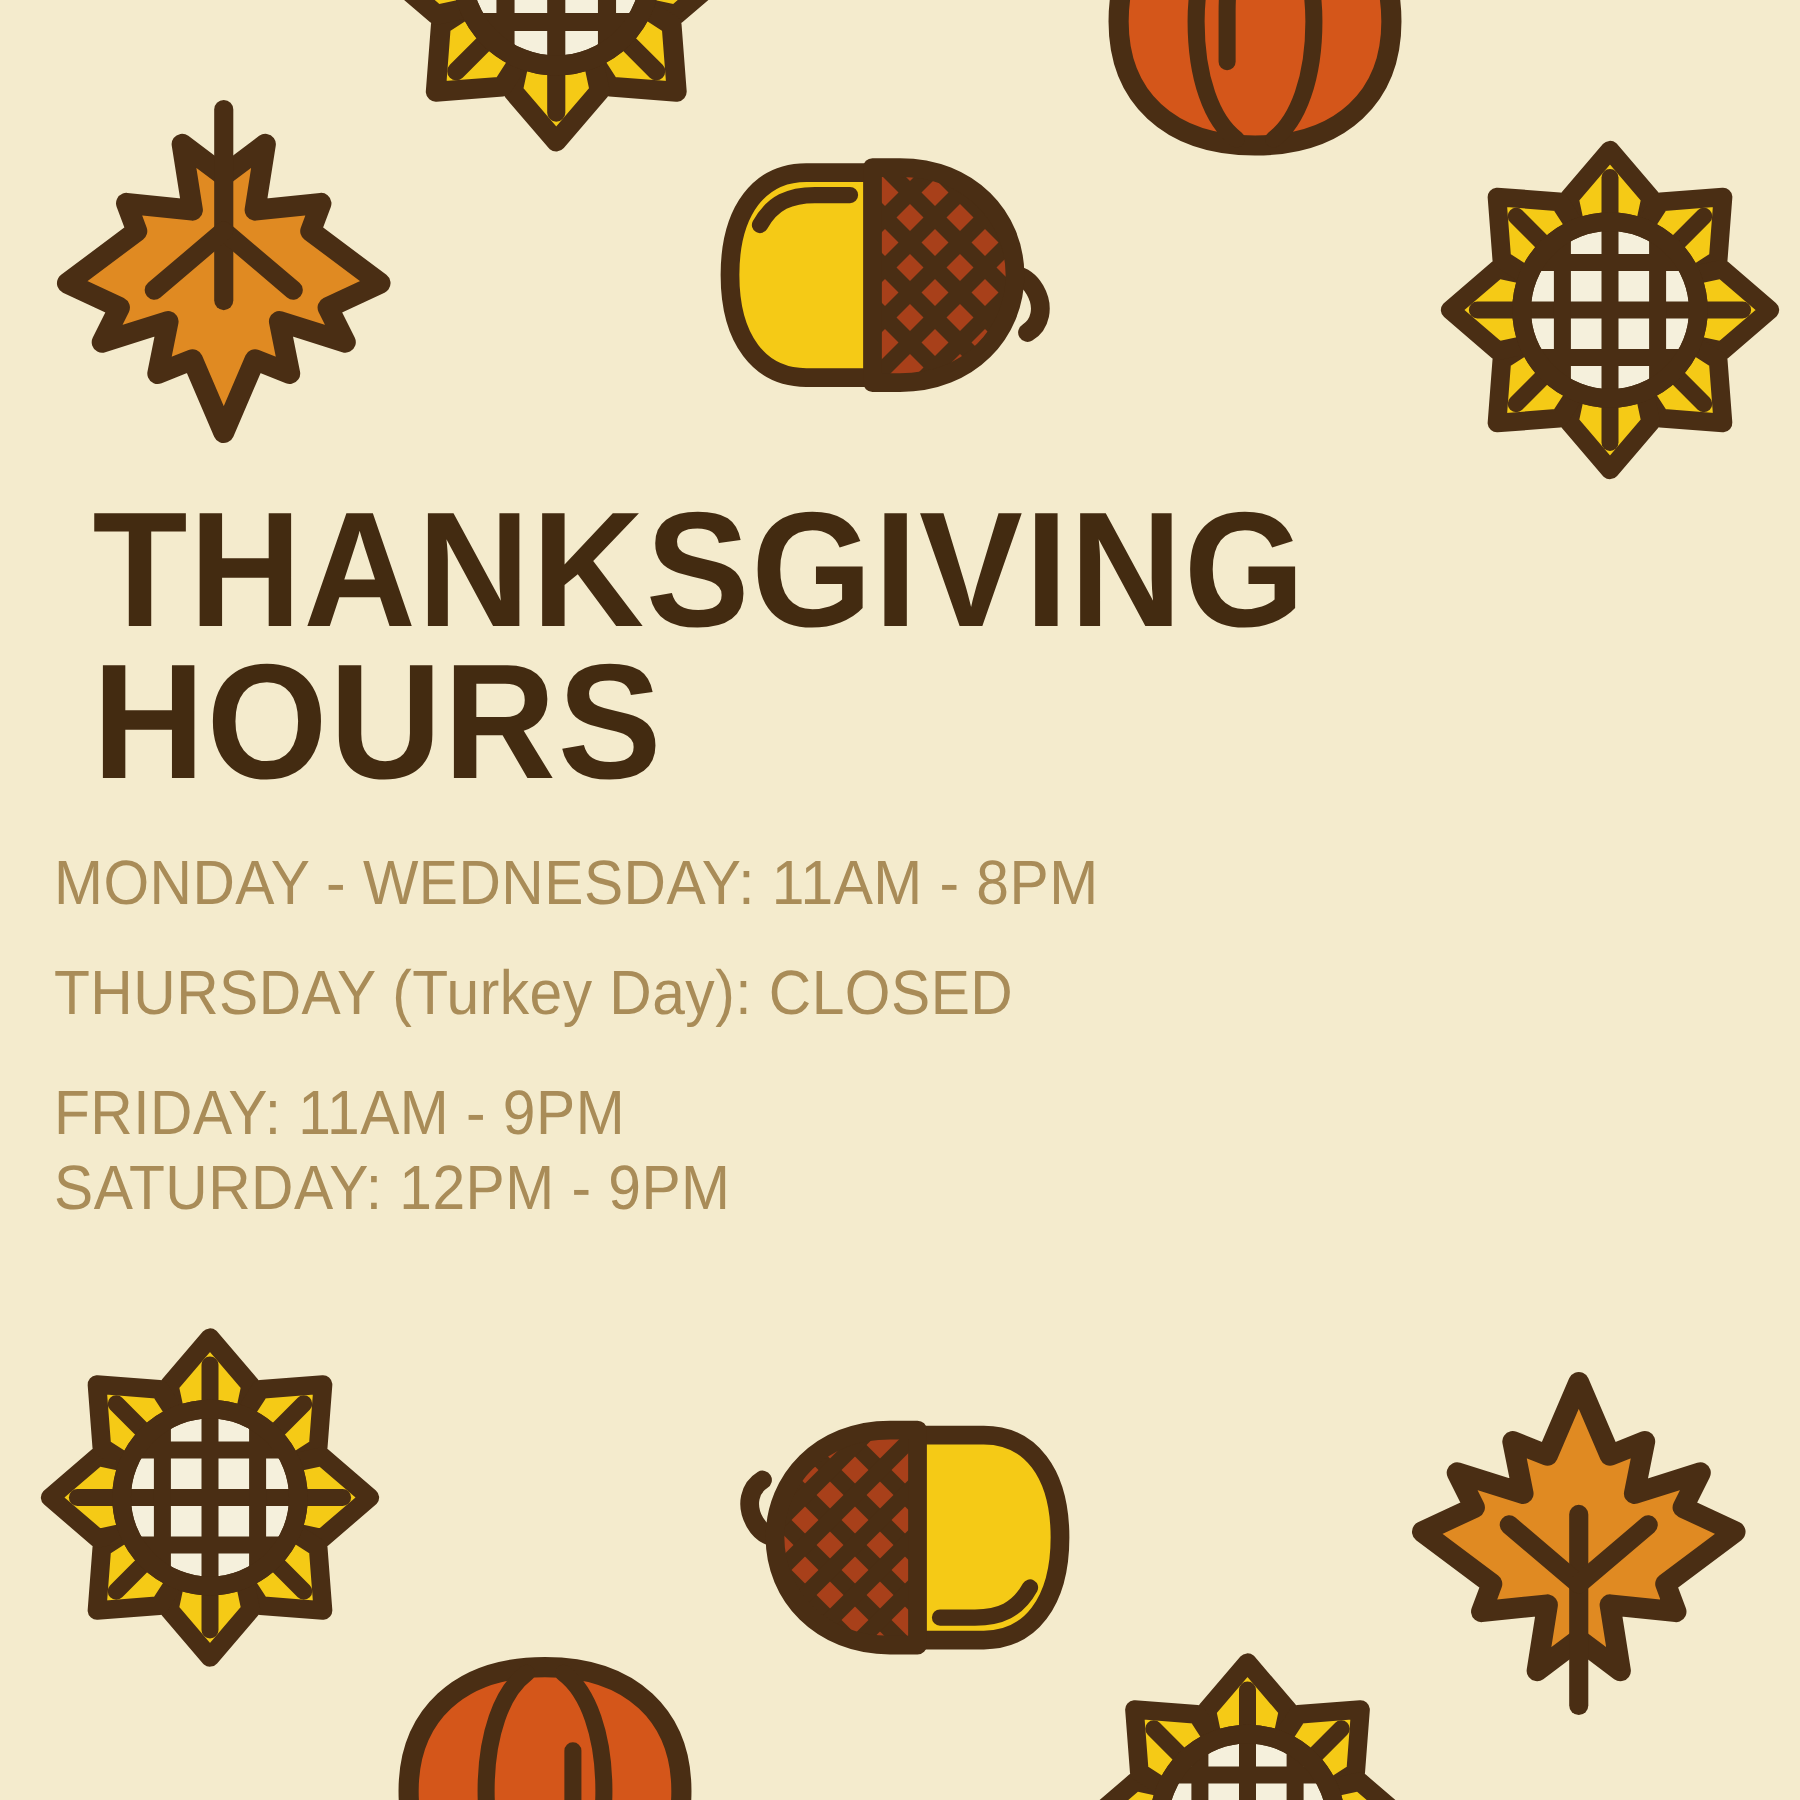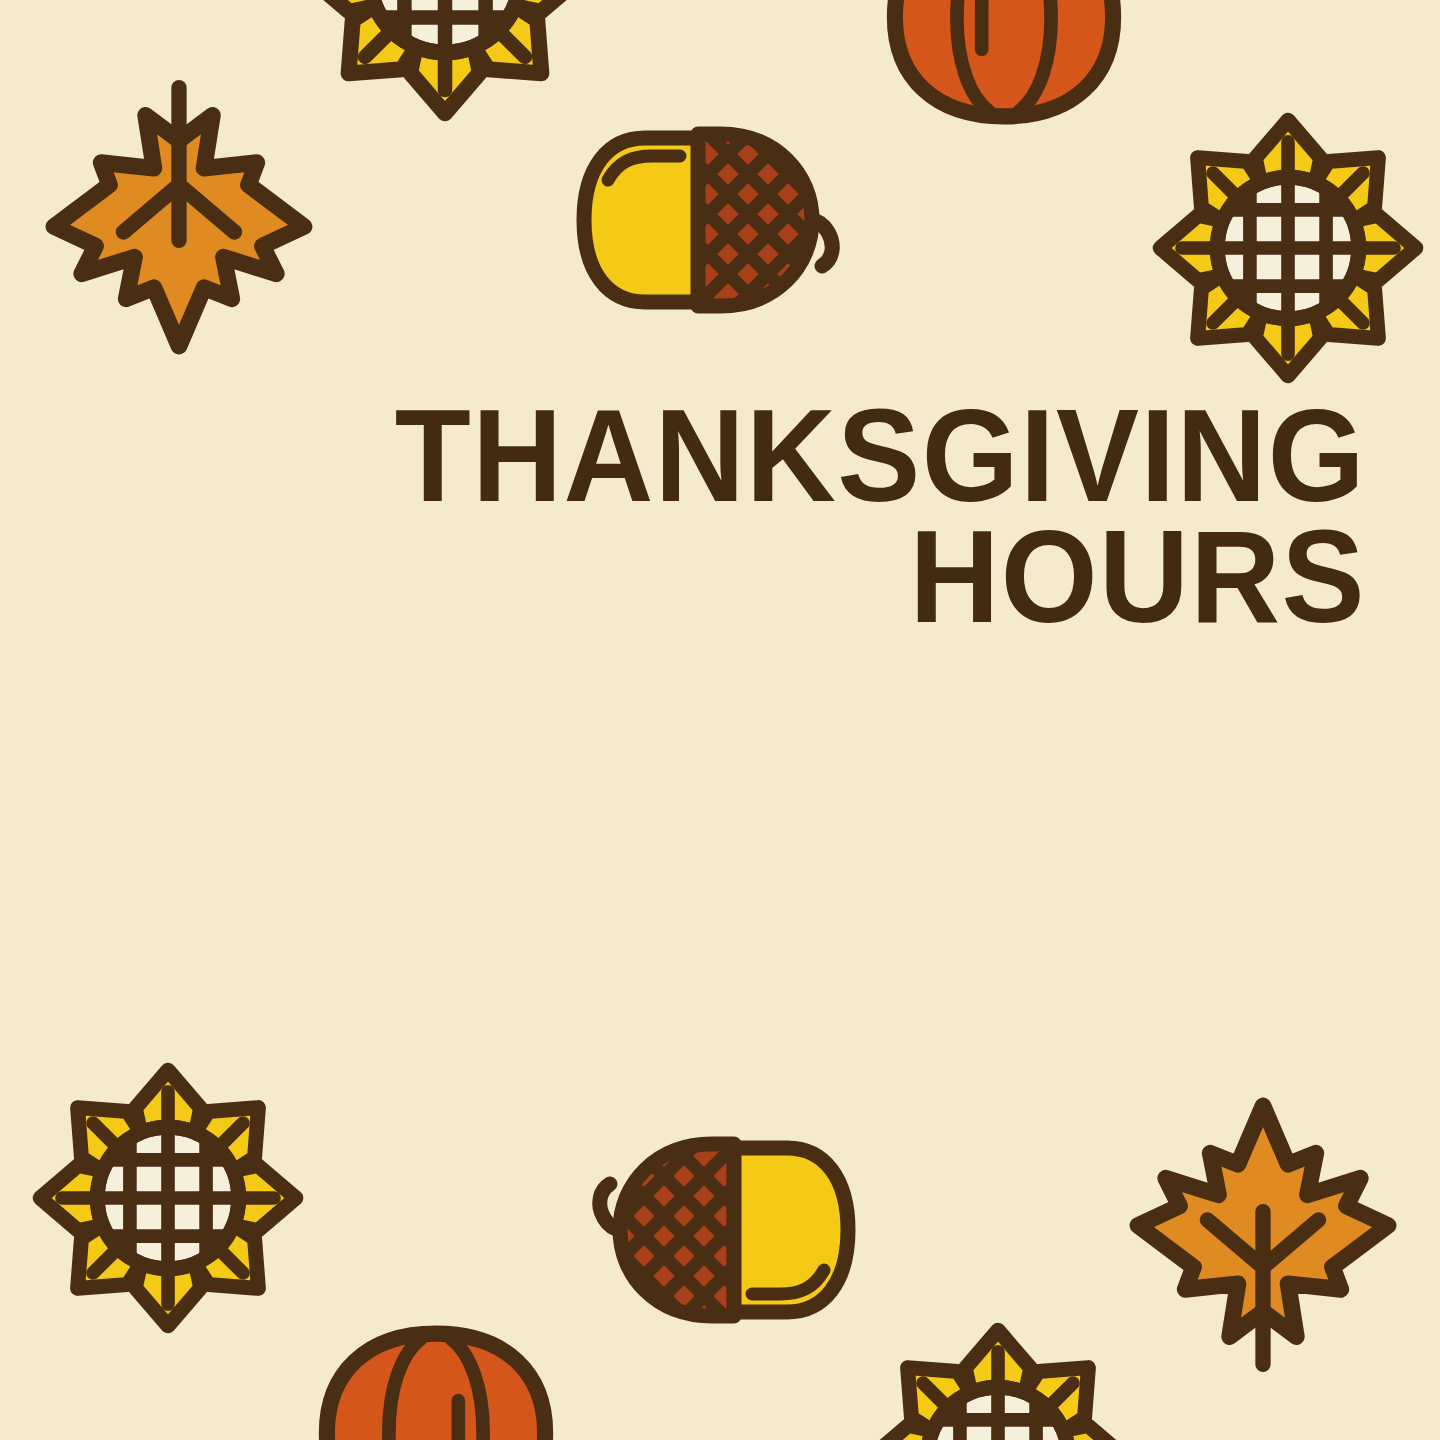--- a/index.html
+++ b/index.html
@@ -24,21 +24,21 @@
     pointer-events: none;
   }
   .deco svg { display: block; width: 100%; height: 100%; overflow: visible; }
 
   
   .content {
     position: absolute;
     left: 0;
     right: 0;
     top: 396px;
-    text-align: right;
+    text-align: left;
     z-index: 5;
   }
 
   .title {
     color: #432B11;
     font-weight: 700;
     font-size: 131px;
     line-height: 0.92;
     letter-spacing: 1.5px;
     margin: 0;
@@ -237,15 +237,21 @@
       </svg>
   </div>
 
   <div class="content">
 
     <h1 class="title">
       <span>THANKSGIVING</span>
       <span class="line2">HOURS</span>
     </h1>
 
+    <div class="hours">
+      <div class="hours-line">MONDAY - WEDNESDAY: 11AM - 8PM</div>
+      <div class="hours-line gap-lg">THURSDAY (Turkey Day): CLOSED</div>
+      <div class="hours-line gap-block">FRIDAY: 11AM - 9PM</div>
+      <div class="hours-line gap-sm">SATURDAY: 12PM - 9PM</div>
+    </div>
 
   </div>
 </div>
 
 </body></html>

